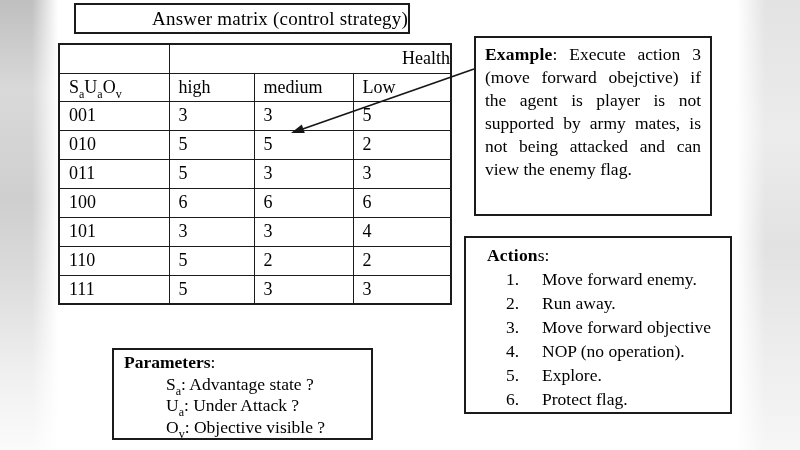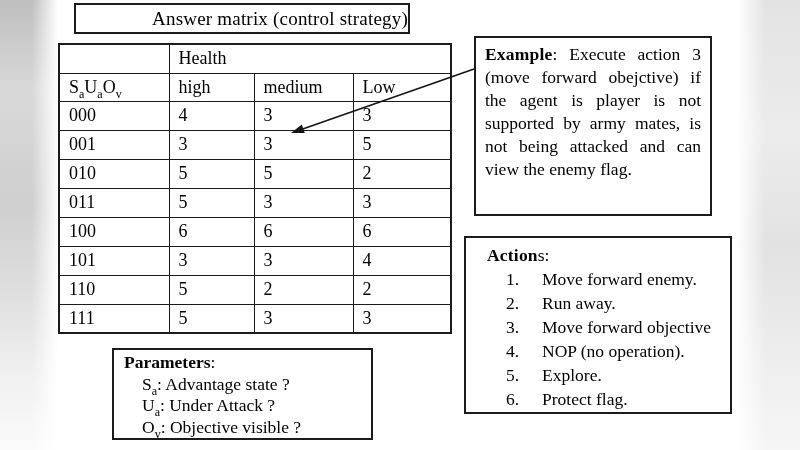--- a/index.html
+++ b/index.html
@@ -39,21 +39,21 @@
     border:2px solid #1b1b1b; background:#fff;
   }
   table.matrix td {
     border:1.5px solid #1b1b1b;
     font-size:18px; padding:0 0 0 9px; vertical-align:middle;
     overflow:hidden;
   }
   tr.row-h1 { height:29px; }
   tr.row-h2 { height:28px;padding-left:12px; }
   tr.row-data { height:29px; }
-  td.health-cell { text-align:left; padding:0;font-family:Liberation Serif, serif; }
+  td.health-cell { text-align:right; padding:0;font-family:Liberation Serif, serif; }
   sub { font-size:12px; line-height:0; }
 
   .example-box {
     position:absolute; left:474px; top:36px; width:238px; height:180px;
     box-sizing:border-box; border:2px solid #1b1b1b; background:#fff;
     padding:5px 9px; font-size:17.5px; line-height:23px; text-align:justify;
   }
   .example-box b { letter-spacing:0.2px; }
 
   .actions-box {
@@ -64,21 +64,21 @@
   .actions-heading b { letter-spacing:0.2px; }
   .action-item { display:flex; }
   .action-num { margin-left:19px; width:17px; flex:none; }
   .action-label { flex:1;margin-left:19px; }
 
   .params-box {
     position:absolute; left:112px; top:348px; width:261px; height:92px;
     box-sizing:border-box; border:2px solid #1b1b1b; background:#fff;
     padding:2px 8px 0 10px; font-size:17.5px; line-height:21.5px; overflow:hidden;
   }
-  .param-line { margin-left:18px; }
+  .param-line { margin-left:42px; }
 
   .arrow-overlay {
     position:absolute; left:0; top:0; width:800px; height:450px;
     pointer-events:none;
   }
 </style>
 </head>
 <body>
 
 <div class="band band-left"></div>
@@ -98,26 +98,20 @@
   <tbody>
       <tr class="row-h1">
     <td></td>
     <td class="health-cell" colspan="3">Health</td>
   </tr>
   <tr class="row-h2">
     <td><span>S</span><sub>a</sub><span>U</span><sub>a</sub><span>O</span><sub>v</sub></td>
     <td>high</td>
     <td>medium</td>
     <td>Low</td>
-  </tr>
-  <tr class="row-data">
-    <td>000</td>
-    <td>4</td>
-    <td>3</td>
-    <td>3</td>
   </tr>
   <tr class="row-data">
     <td>001</td>
     <td>3</td>
     <td>3</td>
     <td>5</td>
   </tr>
   <tr class="row-data">
     <td>010</td>
     <td>5</td>

